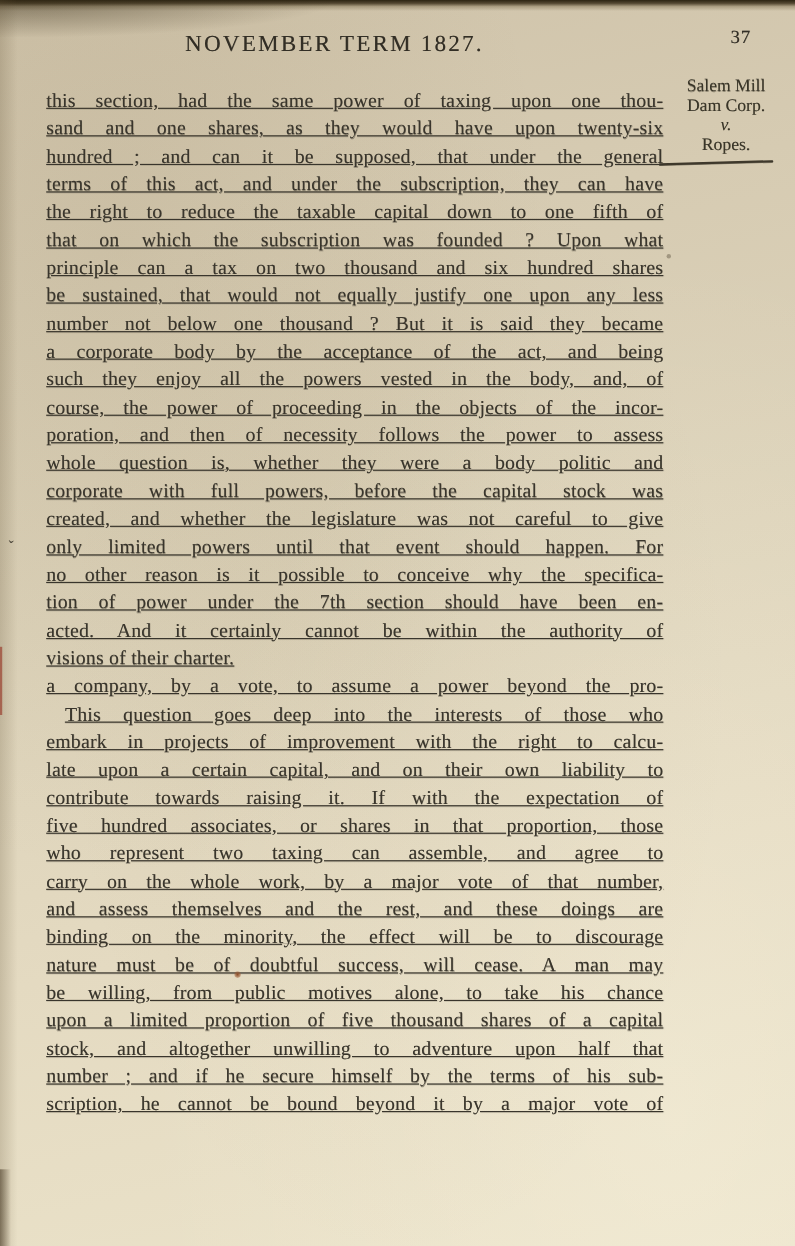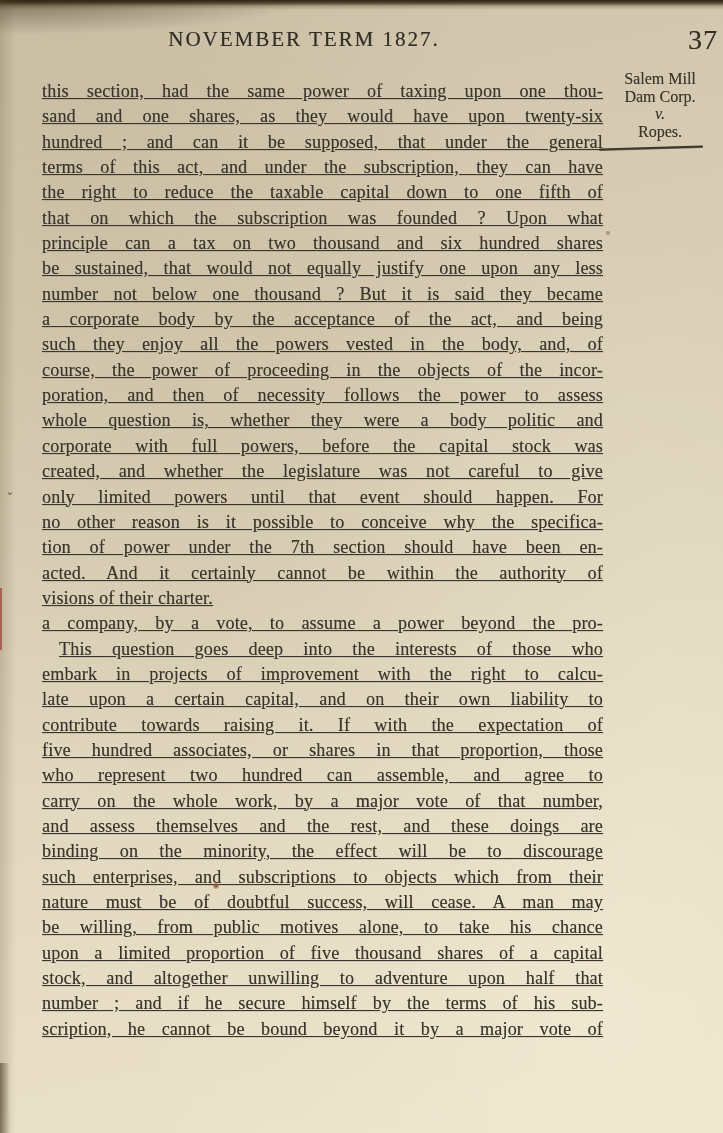--- a/index.html
+++ b/index.html
@@ -18,21 +18,21 @@
   .corner-tl { position:absolute; top:0; left:0; width:300px; height:34px;
     background:radial-gradient(ellipse at 0% 0%, rgba(52,42,22,0.50), transparent 72%); }
   .left-edge { position:absolute; top:0; left:0; bottom:0; width:16px;
     background:linear-gradient(90deg, rgba(95,80,52,0.22), rgba(95,80,52,0)); }
   .corner-bl { position:absolute; left:0; bottom:0; width:10px; height:70px;
     background:linear-gradient(90deg, rgba(58,44,24,0.55), rgba(58,44,24,0)); }
 
   .running-head { position:absolute; top:27px; left:92px; width:424px; text-align:center;
     font-size:21px; letter-spacing:2px; color:#322e25;
     text-shadow:0.3px 0.3px 0.6px rgba(50,46,37,0.5); }
-  .page-number { position:absolute; top:24px; left:688px; font-size:28px; letter-spacing:1px;
+  .page-number { position:absolute; top:24px; left:664px; font-size:17px; letter-spacing:1px;
     color:#322e25; text-shadow:0.3px 0.3px 0.6px rgba(50,46,37,0.5); }
 
   .sidenote { position:absolute; top:70px; left:600px; width:120px; text-align:center;
     font-size:16px; line-height:17.5px; color:#393528;
     text-shadow:0.3px 0.3px 0.5px rgba(55,50,38,0.45); }
   .sidenote .snline.italic { font-style:italic; }
   .sidenote-rule { position:absolute; top:147px; left:599px; width:104px; height:2.4px;
     background:#3e382b; transform:rotate(-1.6deg); border-radius:2px;
     box-shadow:0 0.5px 0.5px rgba(62,56,43,0.6); }
 
@@ -96,25 +96,24 @@
       <div class="line">no other reason is it possible to conceive why the specifica-</div>
       <div class="line">tion of power under the 7th section should have been en-</div>
       <div class="line">acted.  And it certainly cannot be within the authority of</div>
       <div class="line no-stretch">visions of their charter.</div>
       <div class="line">a company, by a vote, to assume a power beyond the pro-</div>
       <div class="line indent">This question goes deep into the interests of those who</div>
       <div class="line">embark in projects of improvement with the right to calcu-</div>
       <div class="line">late upon a certain capital, and on their own liability to</div>
       <div class="line">contribute towards raising it.  If with the expectation of</div>
       <div class="line">five hundred associates, or shares in that proportion, those</div>
-      <div class="line">who represent two hundred can assemble, and agree to</div>
+      <div class="line">who represent two taxing can assemble, and agree to</div>
       <div class="line">carry on the whole work, by a major vote of that number,</div>
       <div class="line">and assess themselves and the rest, and these doings are</div>
       <div class="line">binding on the minority, the effect will be to discourage</div>
-      <div class="line">such enterprises, and subscriptions to objects which from their</div>
       <div class="line">nature must be of doubtful success, will cease.  A man may</div>
       <div class="line">be willing, from public motives alone, to take his chance</div>
       <div class="line">upon a limited proportion of five thousand shares of a capital</div>
       <div class="line">stock, and altogether unwilling to adventure upon half that</div>
       <div class="line">number ; and if he secure himself by the terms of his sub-</div>
       <div class="line">scription, he cannot be bound beyond it by a major vote of</div>
     </div>
 
   <div class="check-mark">ˇ</div>
   <div class="red-streak"></div>

